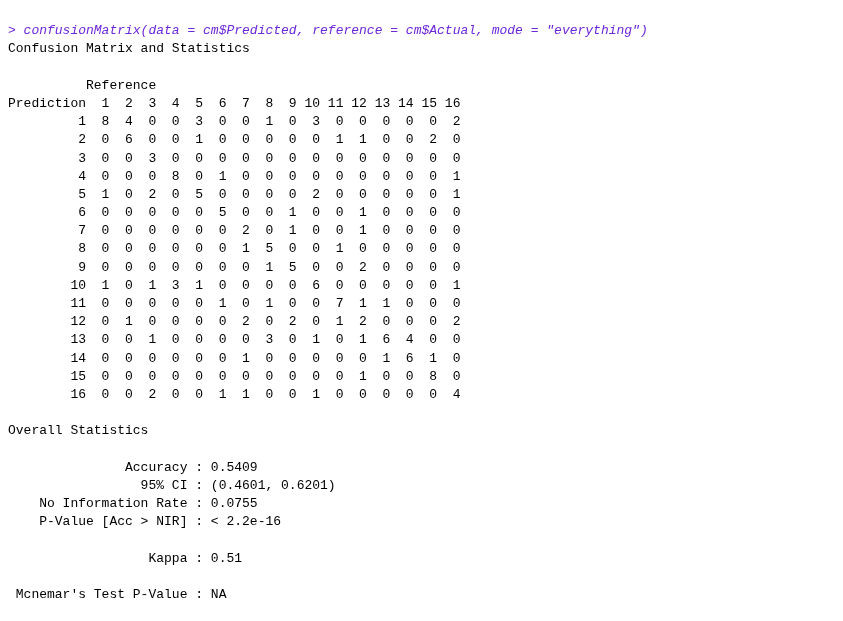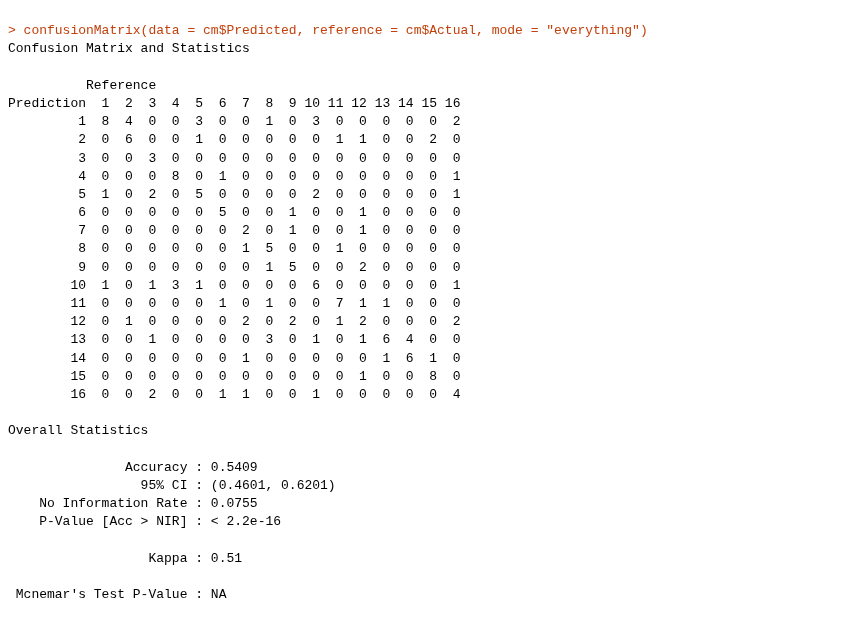--- a/index.html
+++ b/index.html
@@ -14,21 +14,22 @@
       color: #000000;
       width: 843px;
       min-height: 621px;
       padding: 4px 8px;
     }
     .console-content {
       white-space: pre;
       line-height: 1.4;
     }
     .command-line {
-      color: #c2410c;
+      color: #6d28d9;
+      font-style: italic;
     }
   </style>
 </head>
 <body>
 
 <div class="console-content">
 <span class="command-line">&gt; confusionMatrix(data = cm$Predicted, reference = cm$Actual, mode = "everything")</span>
 Confusion Matrix and Statistics
 
           Reference

